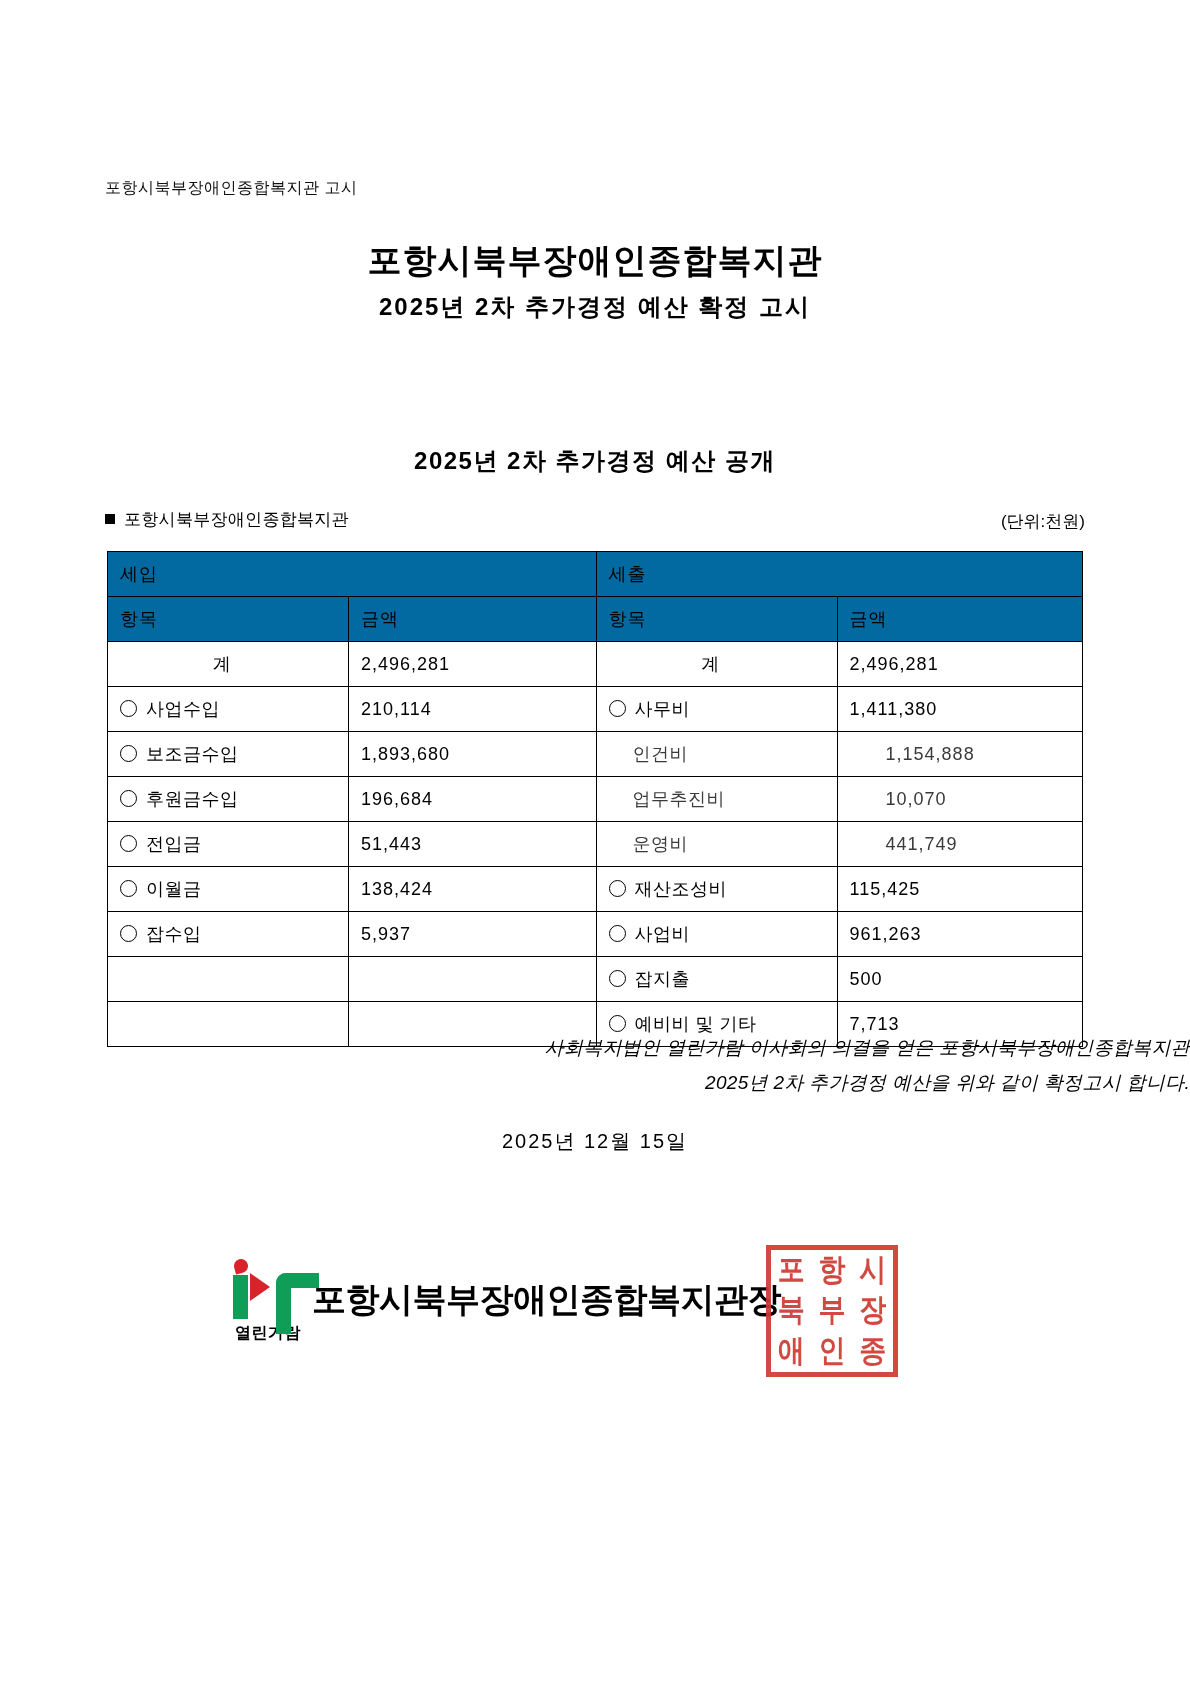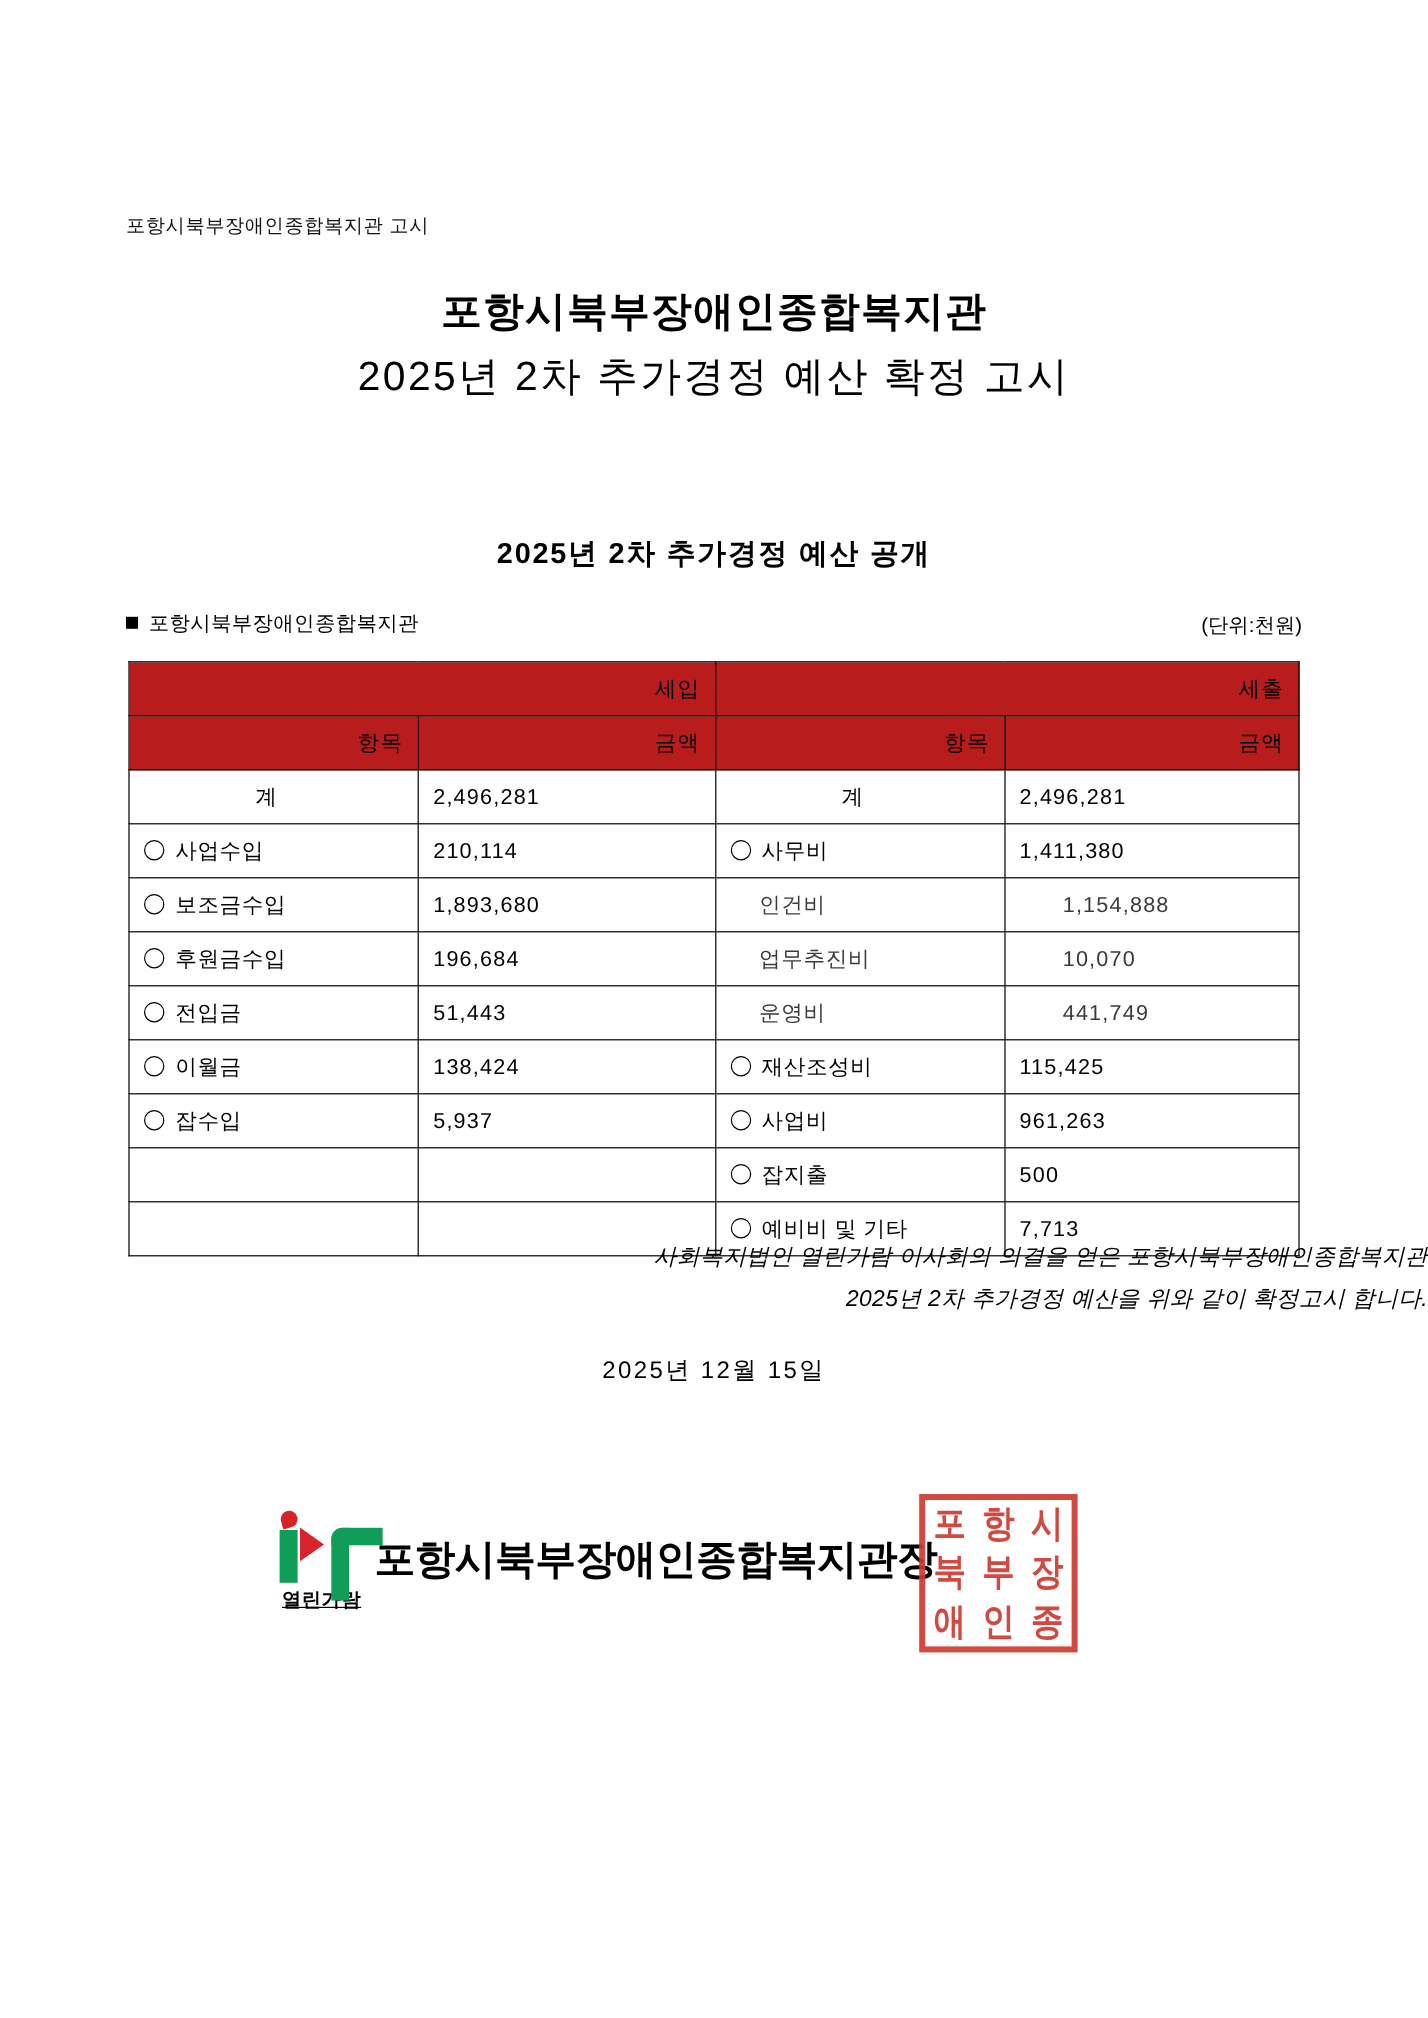--- a/index.html
+++ b/index.html
@@ -35,22 +35,22 @@
     top: 238px;
     text-align: center;
   }
   .title-line1 {
     font-size: 34px;
     font-weight: bold;
     letter-spacing: 1px;
     line-height: 1.35;
   }
   .title-line2 {
-    font-size: 34px;
-    font-weight: normal;
+    font-size: 24px;
+    font-weight: bold;
     letter-spacing: 2px;
     line-height: 1.45;
     margin-top: 6px;
   }
   .subtitle {
     position: absolute;
     left: 0;
     right: 0;
     top: 420px;
     text-align: center;
@@ -91,22 +91,22 @@
   table.budget td, table.budget th {
     border: 1px solid #000000;
     height: 45px;
     font-size: 18px;
     font-weight: normal;
     padding: 0 12px;
     vertical-align: middle;
     box-sizing: border-box;
   }
   table.budget th {
-    background: #b91c1c;
-    text-align: right;
+    background: #0369a1;
+    text-align: left;
     letter-spacing: 1px;
   }
   th.group-head { font-size: 19px; }
   th.col-head { font-size: 17px; }
   td.item {
     text-align: left;
     letter-spacing: 0.5px;
   }
   td.item .bullet {
     display: inline-block;
@@ -212,21 +212,20 @@
     height: 46px;
     border-top: 15px solid #0f9d58;
     border-left: 15px solid #0f9d58;
     border-top-left-radius: 10px;
   }
   .logo-caption {
     margin-top: 4px;
     font-size: 16px;
     font-weight: bold;
     letter-spacing: 0.5px;
-    text-decoration: underline;
   }
   .org-sign {
     position: absolute;
     left: 312px;
     top: 32px;
     font-size: 34px;
     font-weight: bold;
     letter-spacing: -0.5px;
     white-space: nowrap;
   }

